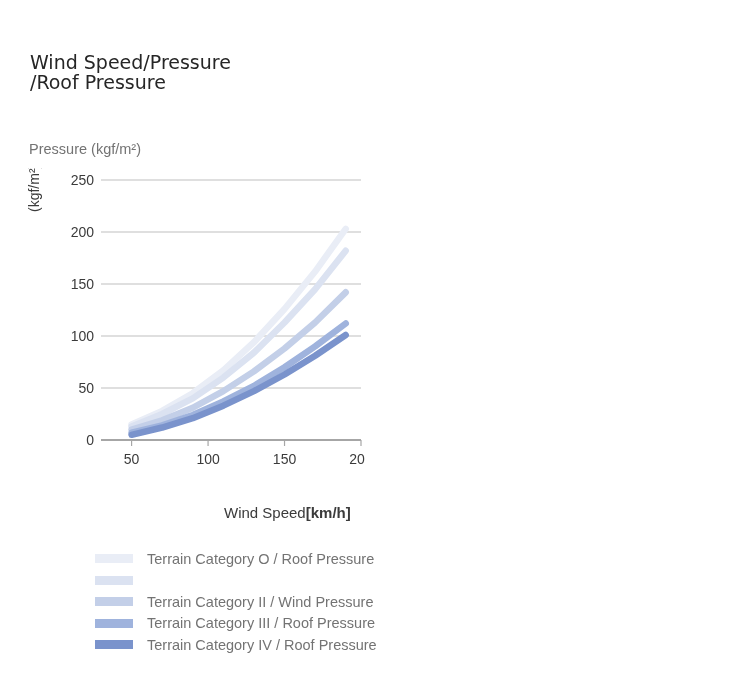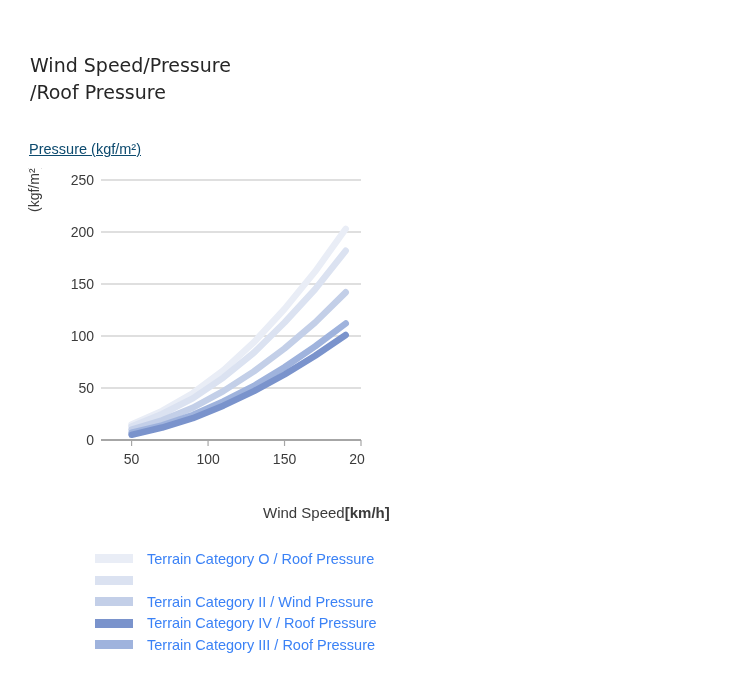--- a/index.html
+++ b/index.html
@@ -12,32 +12,31 @@
   }
   .page{position:relative;width:745px;height:688px;}
 
   .panel{position:absolute;top:0;height:688px;}
   .panel-left{left:0;width:372px;}
   .panel-right{left:372px;width:373px;}
 
   .chart-title{
     position:absolute;
     font-size:19px;
-    line-height:27px;
+    line-height:20px;
     color:#262626;
     font-family:"DejaVu Sans", sans-serif;
   }
   .title-left{left:30px;top:52px;width:250px;}
 
   .axis-unit{
     position:absolute;
     font-size:14.5px;
-    color:#0c4a6e;
+    color:#737373;
     font-family:"Liberation Sans", sans-serif;
-    text-decoration:underline;
   }
   .unit-left{left:29px;top:141px;}
 
   
   .rot-cap{
     position:absolute;
     font-size:14px;
     color:#3b3b3b;
     font-family:"Liberation Sans", sans-serif;
     transform:rotate(180deg);
@@ -51,35 +50,35 @@
   .plot svg{display:block;}
 
   .xaxis-title{
     position:absolute;
     font-size:15px;
     color:#3b3b3b;
     font-family:"Liberation Sans", sans-serif;
     white-space:nowrap;
   }
   .xaxis-title b{font-weight:bold;}
-  .xt-left{left:224px;top:504px;margin-left:39px;}
+  .xt-left{left:224px;top:504px;}
 
   .legend{position:absolute;}
   .legend-left{left:95px;top:548px;}
   .legend-row{
     display:flex;align-items:center;
     height:21.5px;
   }
   .swatch{
     width:38px;height:9px;margin-right:14px;flex:0 0 auto;
     border-radius:0;
   }
   .legend-label{
     font-size:14.5px;
-    color:#3b82f6;
+    color:#737373;
     font-family:"Liberation Sans", sans-serif;
     white-space:nowrap;
   }
   text{font-family:"Liberation Sans", sans-serif;}
 </style>
 </head>
 <body>
 
 <div class="page">
 
@@ -129,26 +128,26 @@
           <span class="legend-label">Terrain Category O / Roof Pressure</span>
         </div>
         <div class="legend-row">
           <span class="swatch" style="background: rgb(219, 226, 241);"></span>
         </div>
         <div class="legend-row">
           <span class="swatch" style="background: rgb(195, 207, 232);"></span>
           <span class="legend-label">Terrain Category II / Wind Pressure</span>
         </div>
         <div class="legend-row">
+          <span class="swatch" style="background: rgb(159, 179, 221);"></span>
+          <span class="legend-label">Terrain Category III / Roof Pressure</span>
+        </div>
+        <div class="legend-row">
           <span class="swatch" style="background: rgb(122, 147, 204);"></span>
           <span class="legend-label">Terrain Category IV / Roof Pressure</span>
-        </div>
-        <div class="legend-row">
-          <span class="swatch" style="background: rgb(159, 179, 221);"></span>
-          <span class="legend-label">Terrain Category III / Roof Pressure</span>
         </div>
       </div>
   </div>
 
   <div class="panel panel-right">
 
     
 
     
 

